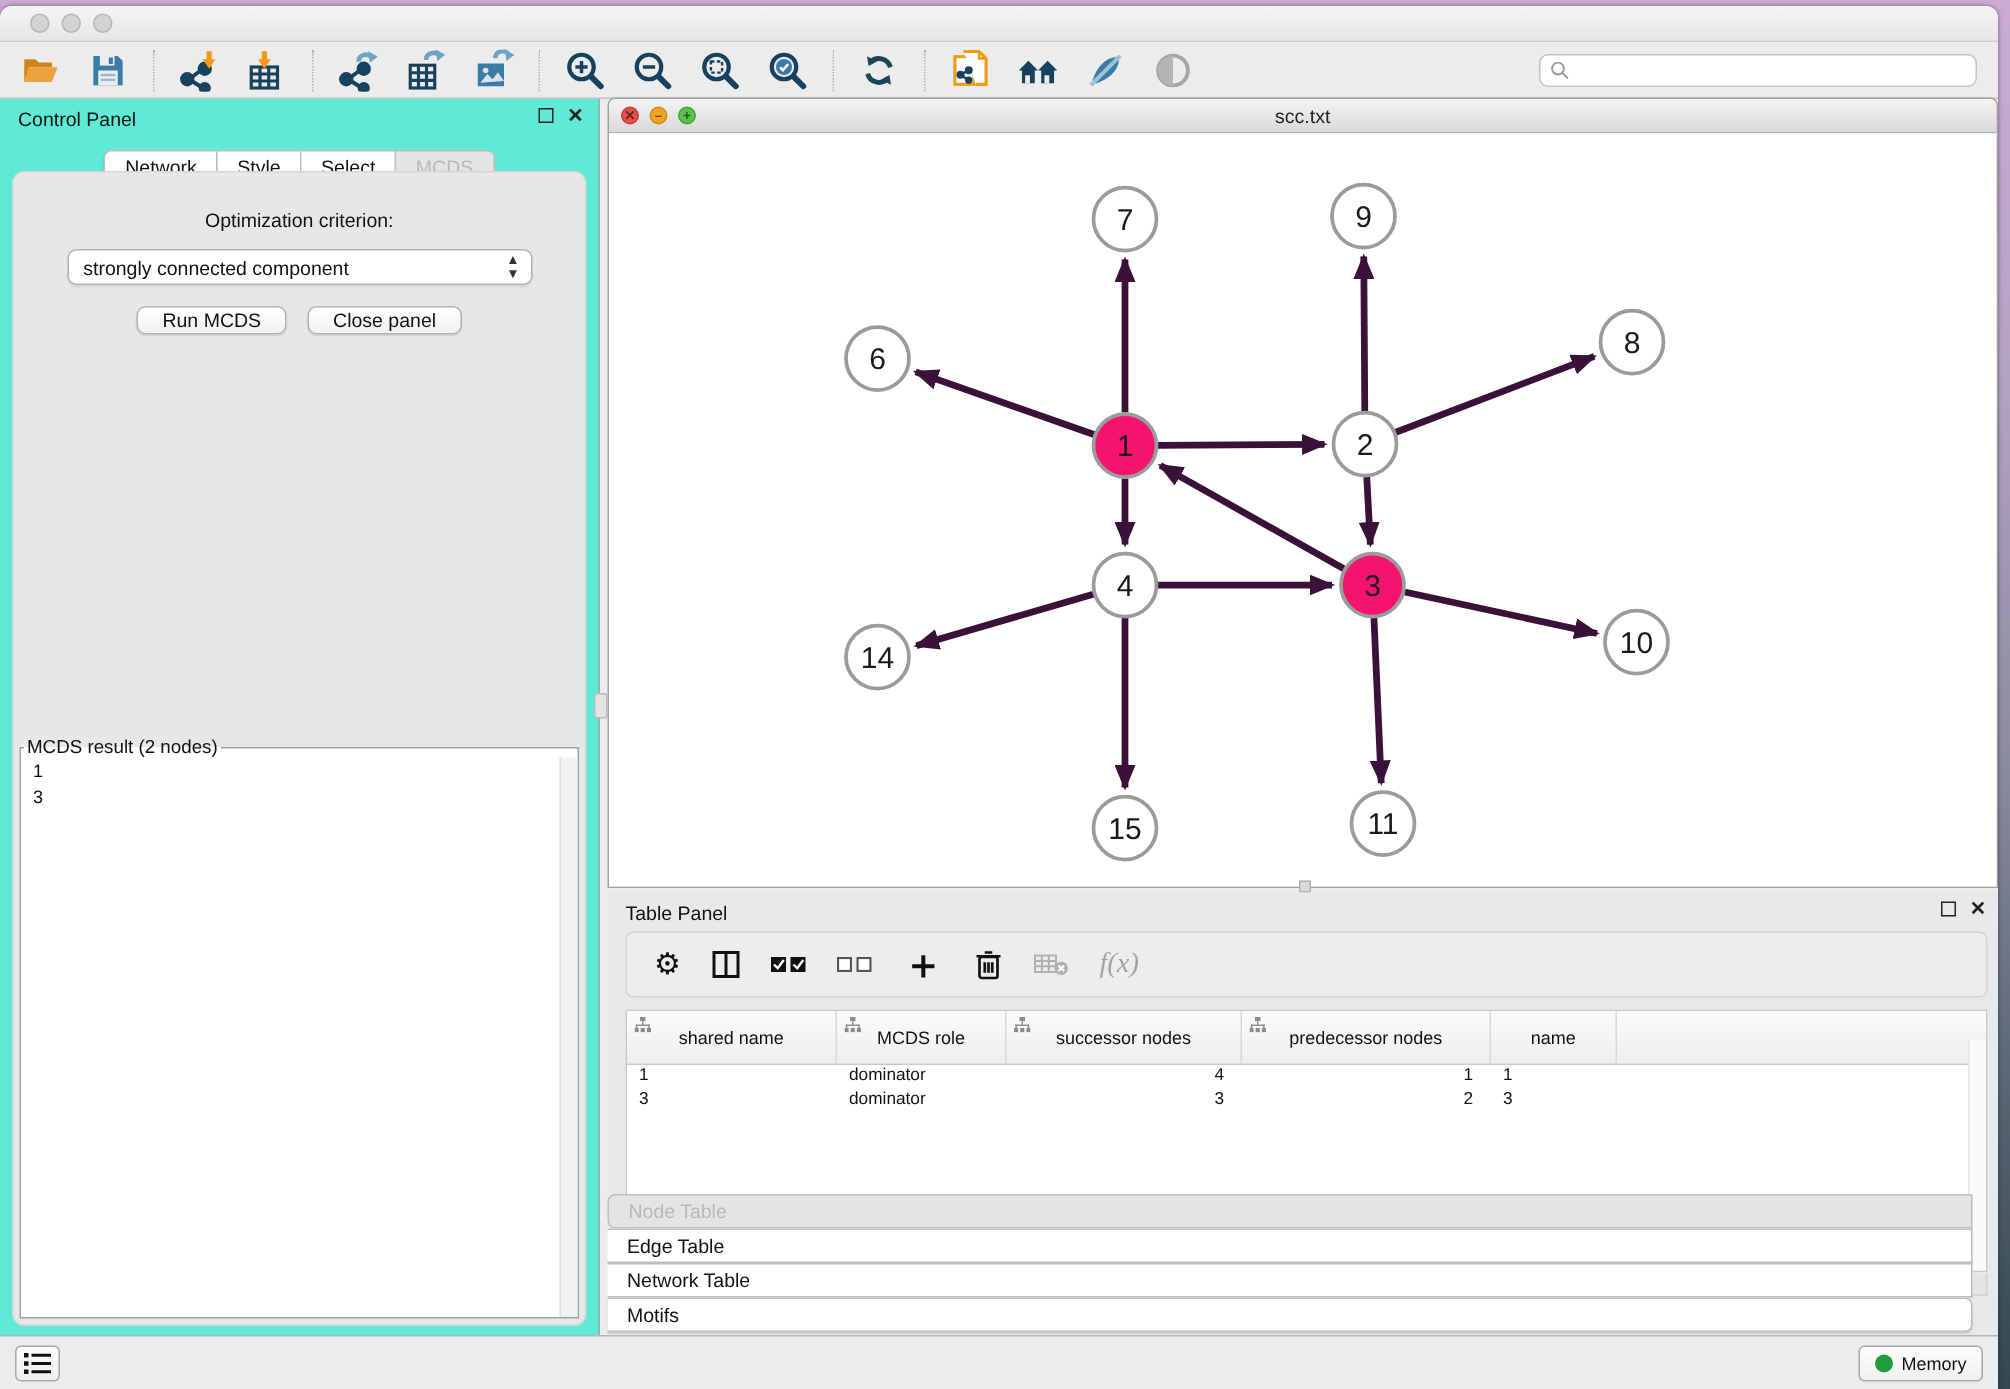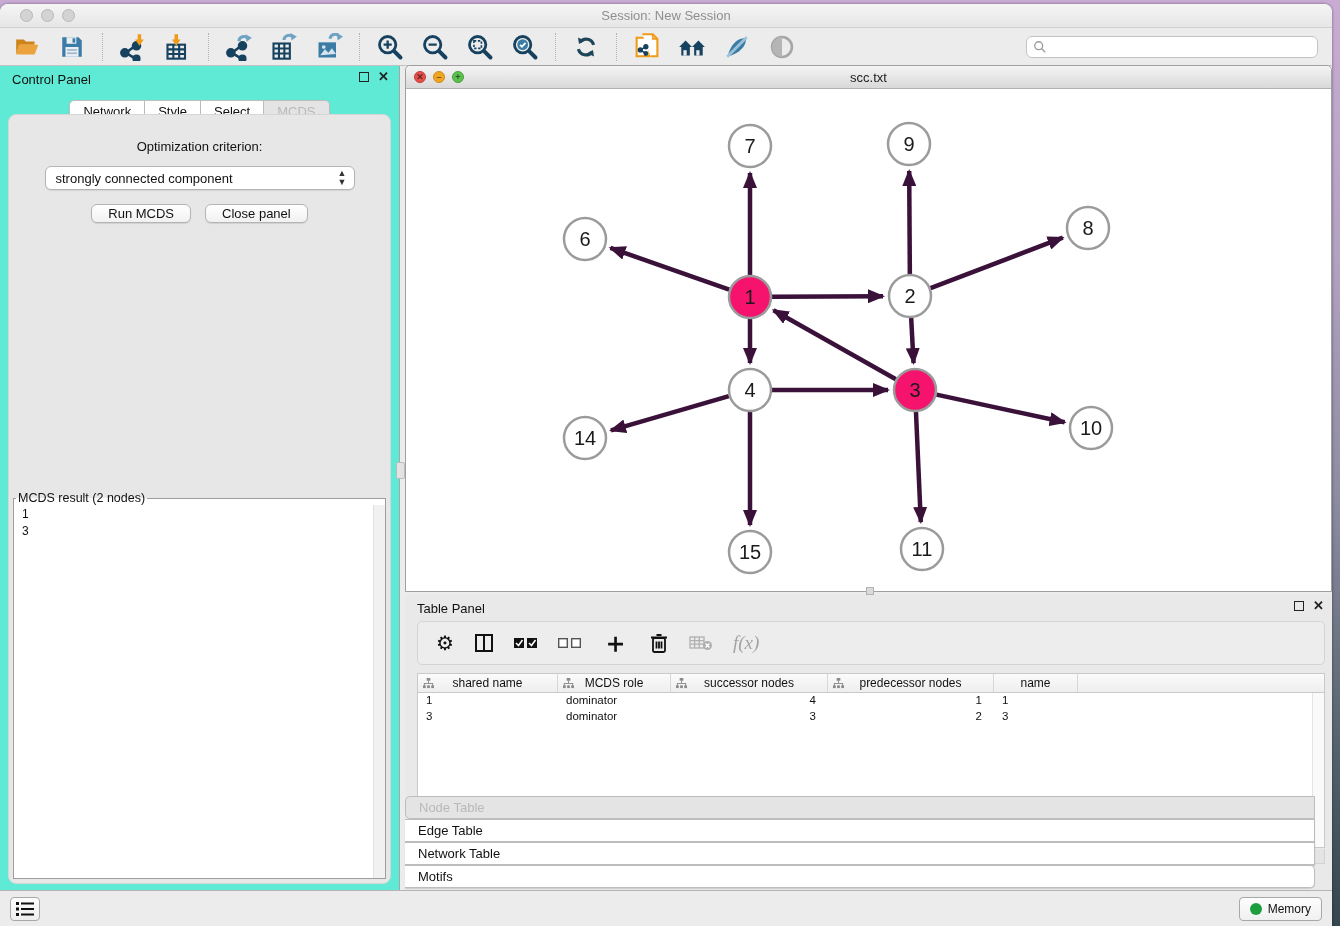--- a/index.html
+++ b/index.html
@@ -107,21 +107,21 @@
   .tp-toolbar {
     position:absolute; left:12px; right:7px; top:26px; height:44px;
     background:#ededed; border:1px solid #d4d4d4; border-radius:5px;
     display:flex; align-items:center; gap:20px; padding-left:18px;
   }
   .tp-ic { display:flex; align-items:center; justify-content:center; }
   .fx { font-family:"Liberation Serif", serif; font-style:italic; font-size:19px; color:#a3a3a3; }
   .gear { font-size:20px; color:#111; line-height:20px; }
   .plus { font-size:27px; font-weight:bold; color:#111; line-height:20px; }
   .tbl { position:absolute; left:12px; right:7px; top:78px; bottom:42px; background:#fff; border:1px solid #c9c9c9; }
-  .tbl-head { display:flex; height:19px; background:linear-gradient(#fbfbfb,#eeeeee); border-bottom:1px solid #c9c9c9; }
+  .tbl-head { display:flex; height:36px; background:linear-gradient(#fbfbfb,#eeeeee); border-bottom:1px solid #c9c9c9; }
   .th { display:flex; align-items:center; justify-content:center; gap:5px; position:relative;
     border-right:1px solid #d8d8d8; font-size:12px; color:#111; }
   .th .hier { position:absolute; left:5px; top:4px; }
   .tbl-row { display:flex; height:16px; font-size:11.5px; color:#111; }
   .td { padding:1px 8px; overflow:hidden; }
   .td.num { text-align:right; padding-right:12px; }
   .tbl-vscroll { position:absolute; right:0; top:19px; bottom:0; width:12px; background:#fafafa; border-left:1px solid #e4e4e4; }
   .tbl-hscroll { position:absolute; left:12px; right:7px; bottom:26px; height:15px; background:#e4e4e4; border:1px solid #d2d2d2; border-top:none; }
   .tp-tabs { position:absolute; left:0; right:17px; bottom:2px; display:flex; justify-content:center;flex-direction:column; }
   
@@ -143,21 +143,20 @@
 <body>
 
 <div class="app">
 
   <div class="titlebar">
     <div class="lights">
       <div class="light"></div>
       <div class="light"></div>
       <div class="light"></div>
     </div>
-    <div class="win-title">Session: New Session</div>
   </div>
 
   <div class="toolbar">
     <div class="tb-btn">
       <svg class="ico" width="28" height="26" viewBox="0 0 24 24">
         <path d="M2 19V5h7l2 2h8v3H5L2 19z" fill="#cf841a"></path>
         <path d="M4.5 10h18l-3.5 9H2z" fill="#eda33d"></path>
       </svg>
     </div>
     <div class="tb-btn">

